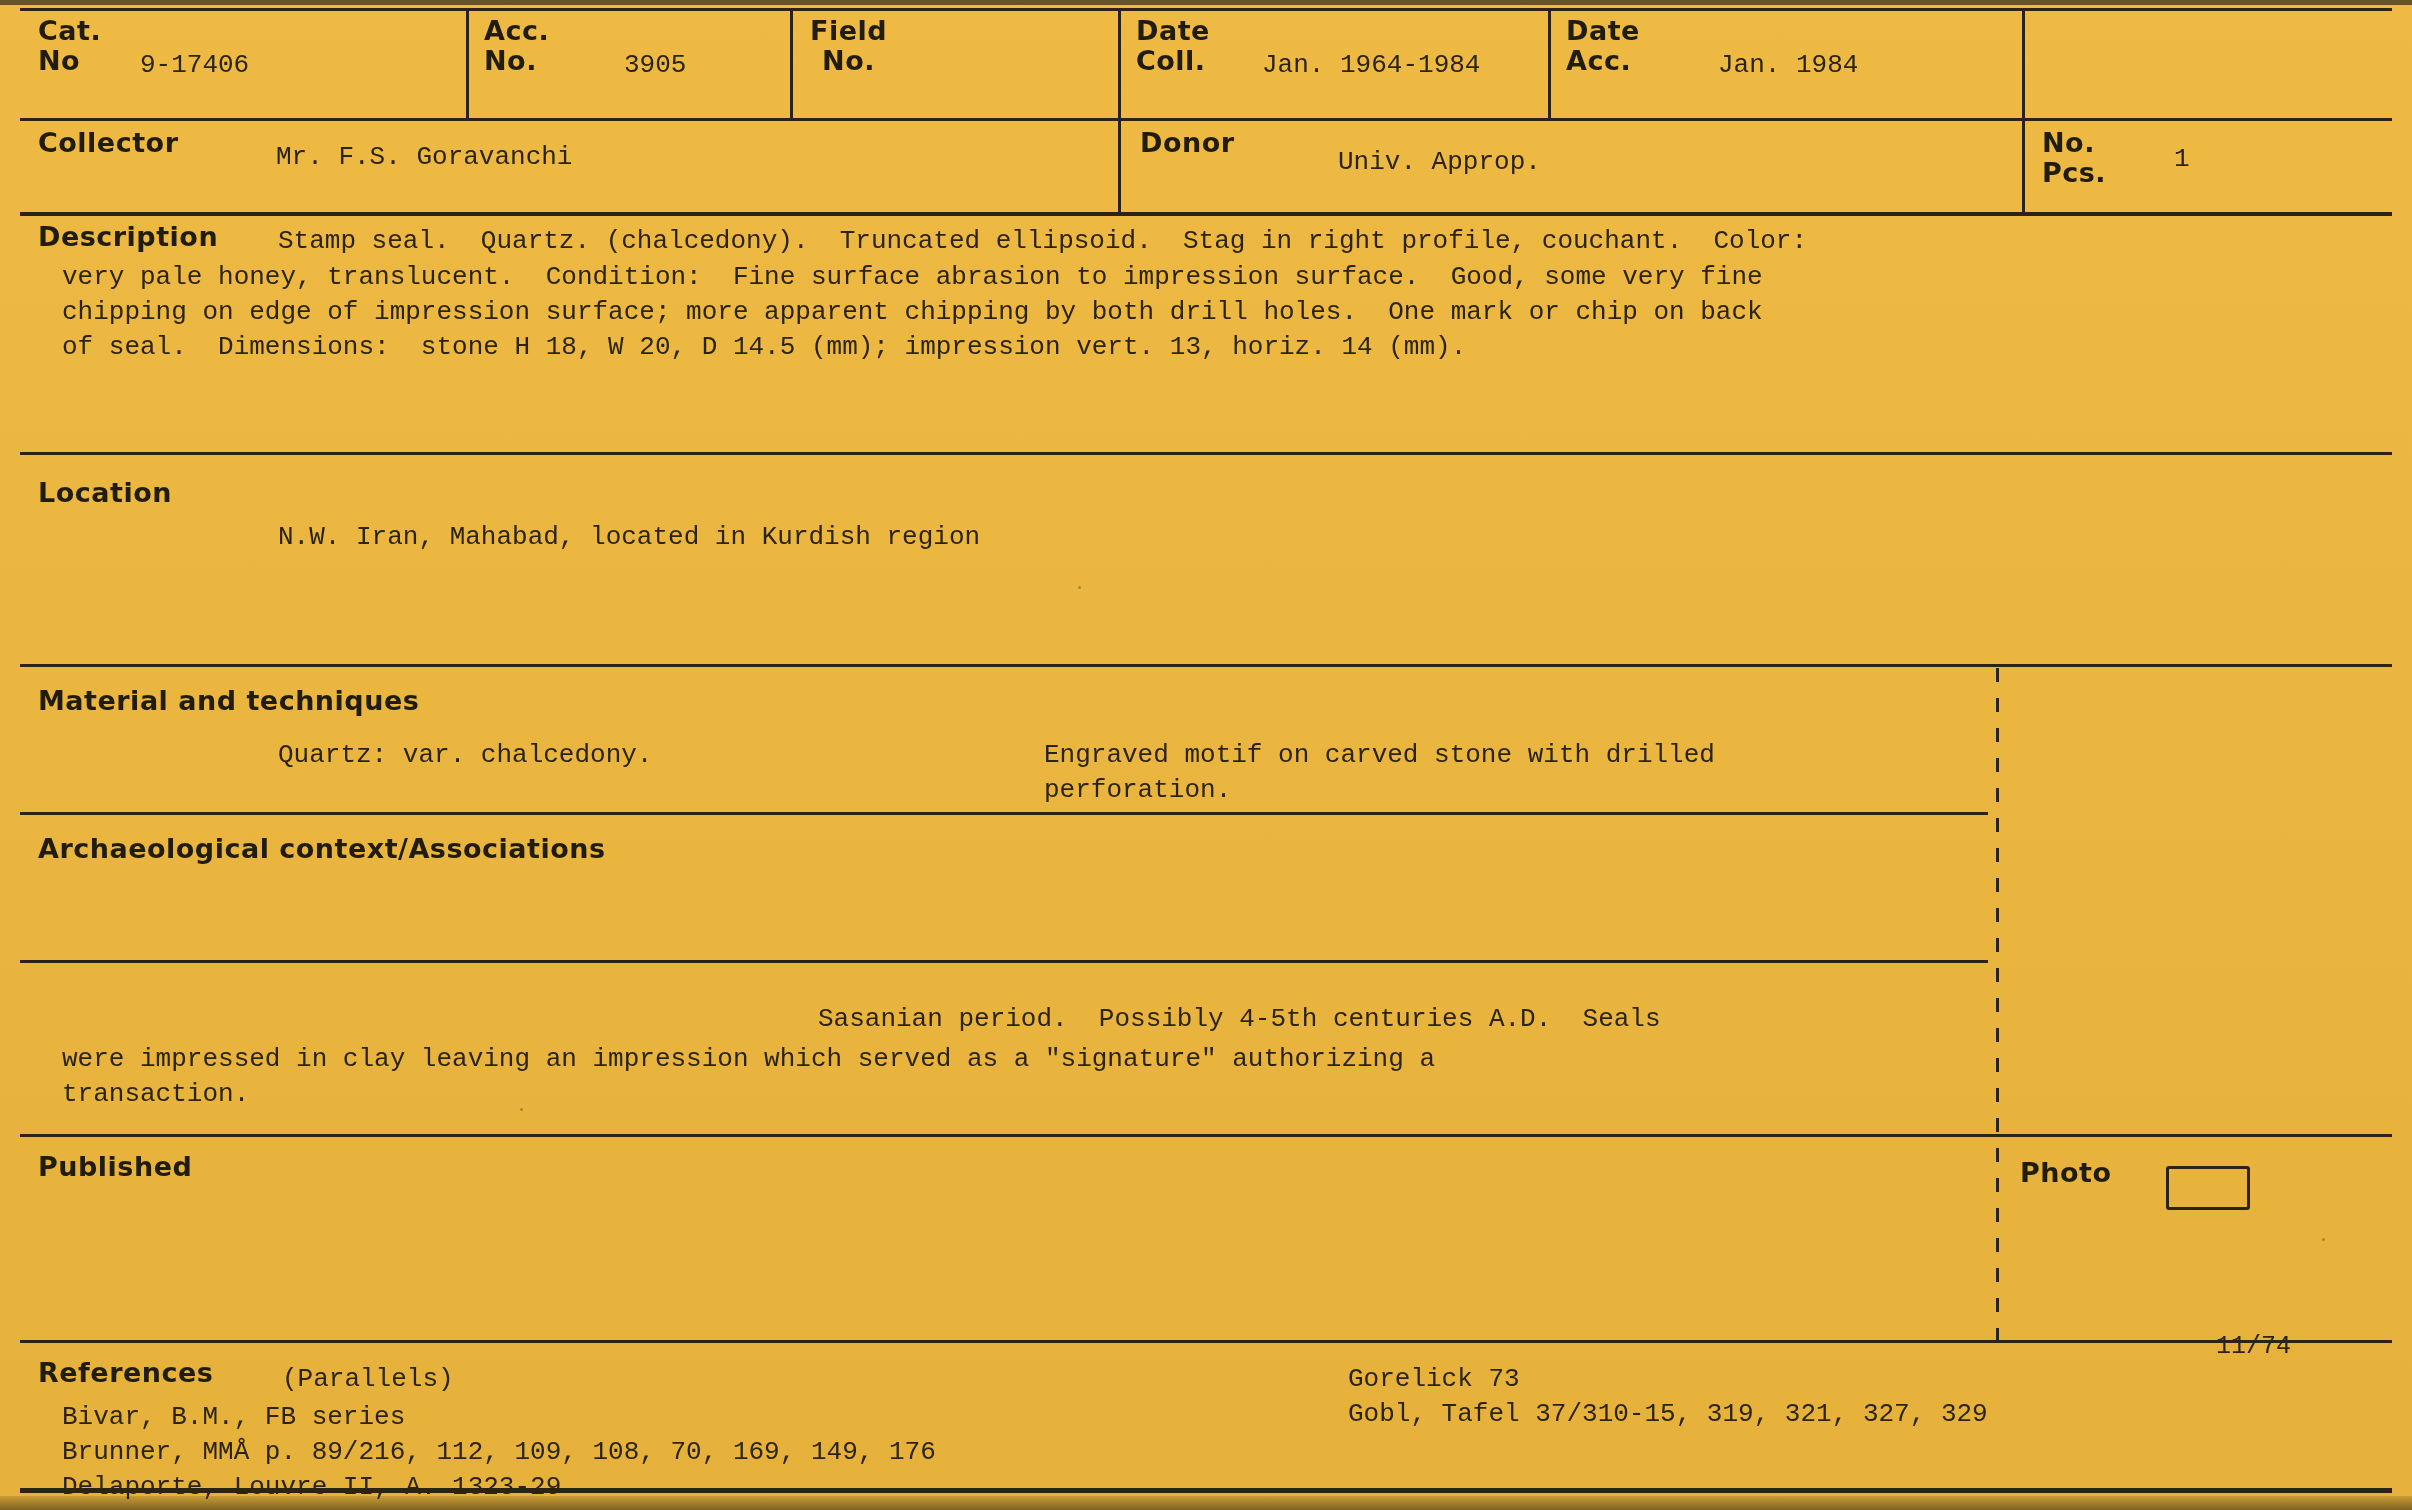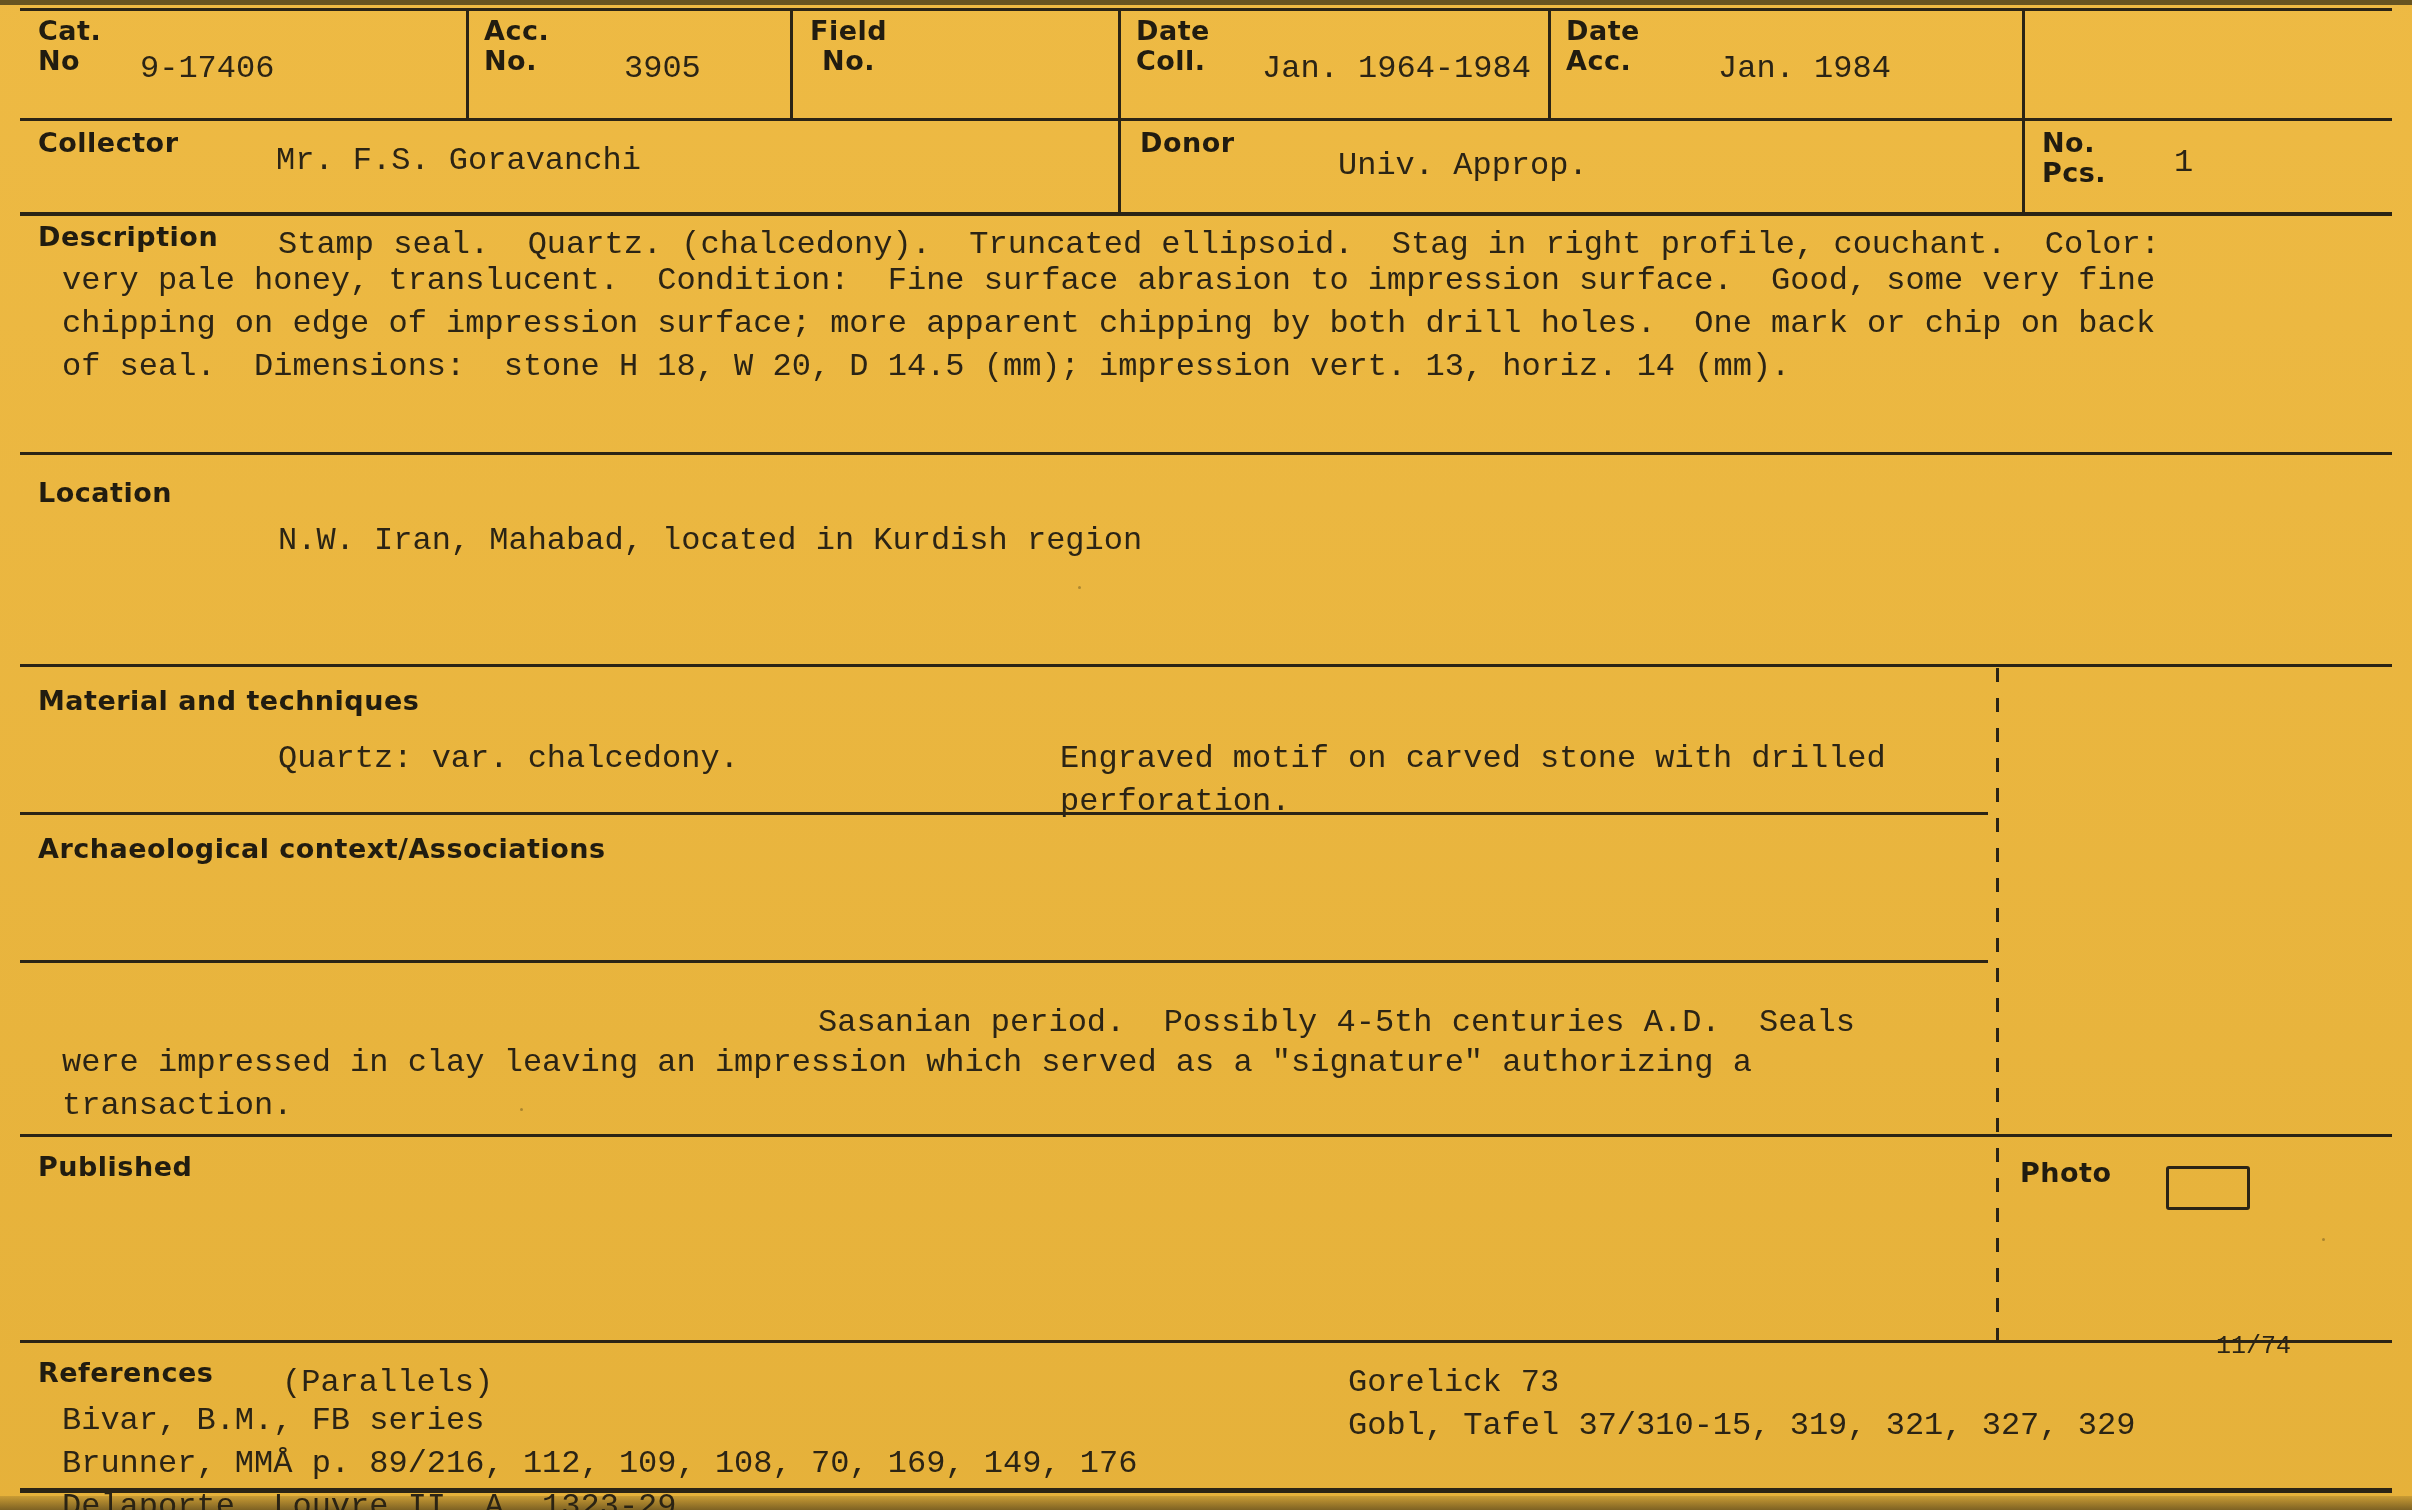--- a/index.html
+++ b/index.html
@@ -48,21 +48,21 @@
     font-weight: bold;
     font-size: 27px;
     letter-spacing: 0.5px;
     color: #211c10;
     line-height: 1.12;
     white-space: pre;
   }
   .val {
     position: absolute;
     font-family: "Liberation Mono", monospace;
-    font-size: 32px;
+    font-size: 26px;
     color: #2b2415;
     line-height: 1.34;
     white-space: pre;
   }
   .val.wrap { white-space: pre-wrap; }
 
   .photo-box {
     position: absolute;
     border: 3px solid #2b2415;
     border-radius: 3px;
@@ -143,21 +143,21 @@
 
   <div class="hline" style="left:20px; top:452px; width:2372px;"></div>
 
   <div class="lbl" style="left:38px; top:478px;">Location</div>
   <div class="val" style="left:278px; top:520px;">N.W. Iran, Mahabad, located in Kurdish region</div>
 
   <div class="hline" style="left:20px; top:664px; width:2372px;"></div>
 
   <div class="lbl" style="left:38px; top:686px;">Material and techniques</div>
   <div class="val" style="left:278px; top:738px;">Quartz: var. chalcedony.</div>
-  <div class="val wrap" style="left:1044px; top:738px; width:960px;margin-left:16px;">Engraved motif on carved stone with drilled
+  <div class="val wrap" style="left:1044px; top:738px; width:960px;">Engraved motif on carved stone with drilled
 perforation.</div>
 
   <div class="hline" style="left:20px; top:812px; width:1968px;"></div>
 
   <div class="lbl" style="left:38px; top:834px;">Archaeological context/Associations</div>
   <div class="val wrap" style="left:278px; top:886px; width:1680px;"></div>
 
   <div class="hline" style="left:20px; top:960px; width:1968px;"></div>
 
   <div class="val" style="left:818px; top:1002px;">Sasanian period.  Possibly 4-5th centuries A.D.  Seals</div>

